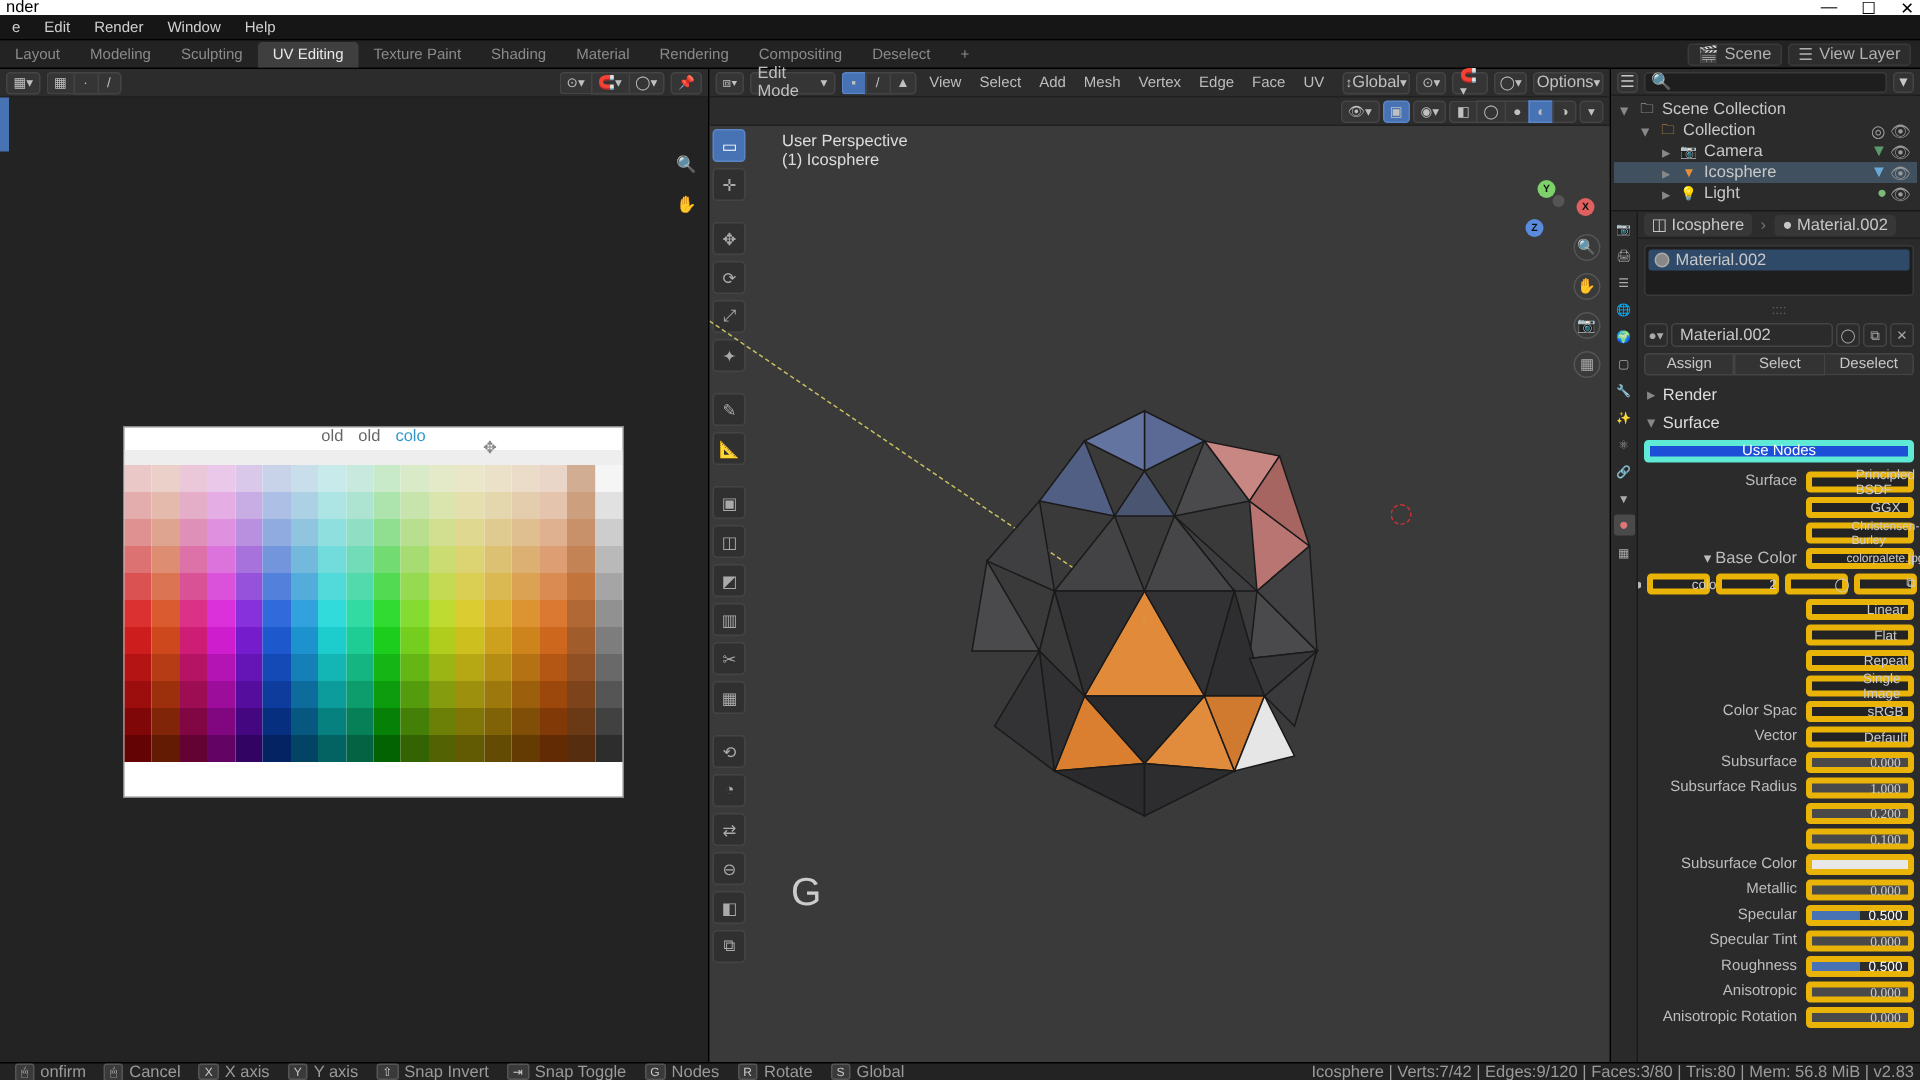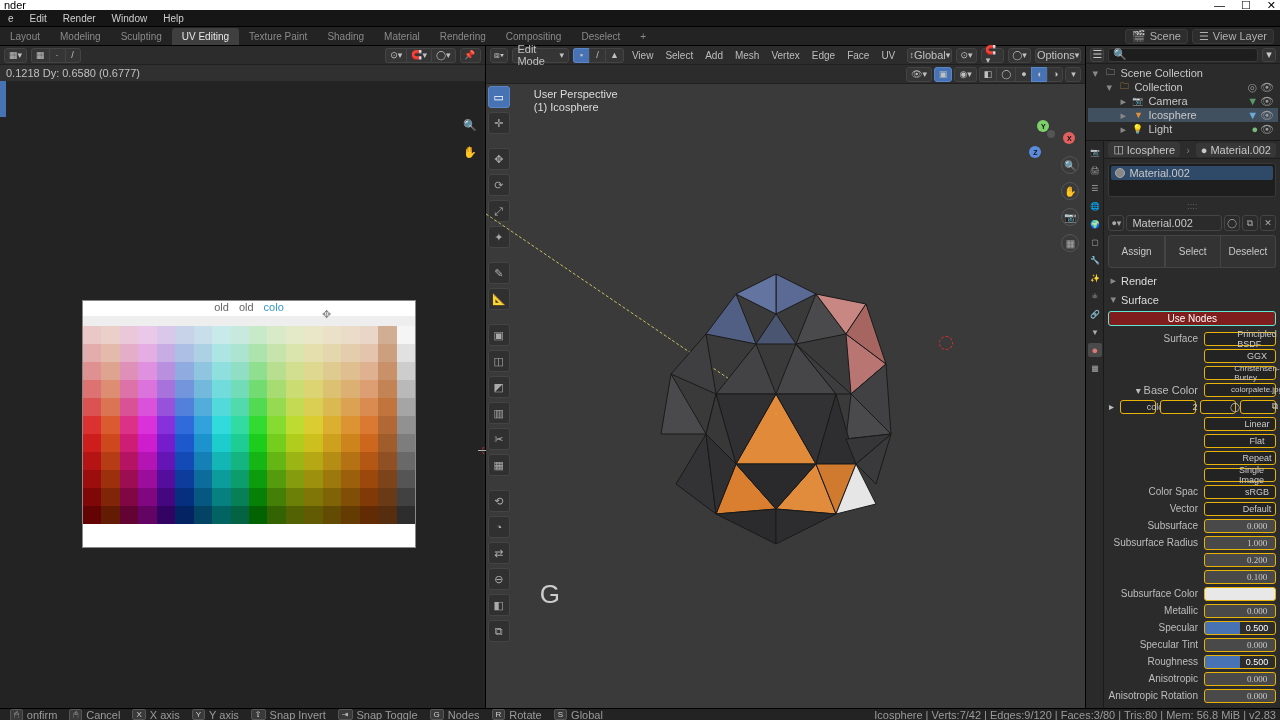--- a/index.html
+++ b/index.html
@@ -109,29 +109,29 @@
 .props-tabs .pt.active { background: #4a4a4a; }
 .props-body { flex: 1; display: flex; flex-direction: column; overflow-y: auto; }
 .crumb { height: 18px; background: #2c2c2c; display: flex; align-items: center; gap: 6px; padding: 0 4px; border-bottom: 1px solid #1e1e1e; font-size: 10px; }
 .crumb .chip { background: #373737; border-radius: 3px; padding: 1px 5px; display: flex; align-items: center; gap: 3px; }
 .slot-list { background: #1e1e1e; border: 1px solid #393939; margin: 4px; border-radius: 3px; height: 34px; padding: 2px; }
 .slot-list .slot { background: #2f4a68; border-radius: 2px; height: 14px; display: flex; align-items: center; gap: 4px; padding: 0 4px; font-size: 10px; }
 .mat-name { margin: 2px 4px 4px; display: flex; gap: 2px; }
 .mat-name .mn { flex: 1; background: #2b2b2b; border: 1px solid #444; height: 16px; border-radius: 3px; display: flex; align-items: center; padding: 0 5px; font-size: 10px; }
 .mat-name .mini { width: 16px; height: 16px; background: #2b2b2b; border: 1px solid #444; border-radius: 3px; display: flex; align-items: center; justify-content: center; color: #aaa; font-size: 9px; }
 .btnrow { display: flex; margin: 0 4px 3px; }
-.btnrow .b { flex: 1; background: #333; border: 1px solid #444; height: 33px; display: flex; align-items: center; justify-content: center; font-size: 10px; }
+.btnrow .b { flex: 1; background: #333; border: 1px solid #444; height: 15px; display: flex; align-items: center; justify-content: center; font-size: 10px; }
 .btnrow .b:first-child { border-radius: 3px 0 0 3px; }
 .btnrow .b:last-child { border-radius: 0 3px 3px 0; border-left: 0; }
 .panel-head { display: flex; align-items: center; gap: 5px; padding: 3px 6px; font-size: 10px; color: #ddd; }
 .panel-head .tw { color: #888; }
-.use-nodes { margin: 2px 4px 4px; background: #7f1d1d; border: 1px solid #5eead4; height: 15px; border-radius: 3px; display: flex; align-items: center; justify-content: center; font-size: 10px; color: #fff; }
+.use-nodes { margin: 2px 4px 4px; background: #1d4ed8; border: 4px solid #5eead4; height: 15px; border-radius: 3px; display: flex; align-items: center; justify-content: center; font-size: 10px; color: #fff; }
 .proprow { display: flex; align-items: center; height: 17px; padding: 0 4px; gap: 4px; }
 .proprow .lab { flex: 1; text-align: right; color: #bdbdbd; font-size: 10px; padding-right: 2px; overflow: hidden; white-space: nowrap; }
-.proprow .val { width: 72px; height: 14px; background: #232323; border: 1px solid #eab308; border-radius: 3px; display: flex; align-items: center; justify-content: center; font-size: 9px; color: #ccc; padding-left: 34px; }
+.proprow .val { width: 72px; height: 14px; background: #232323; border: 4px solid #eab308; border-radius: 3px; display: flex; align-items: center; justify-content: center; font-size: 9px; color: #ccc; padding-left: 34px; }
 .proprow .val.wide { width: 72px; }
 .proprow .val.num { background: #494949; font-family: Liberation Serif, serif; }
 .proprow .val.slider { background: linear-gradient(to right, #4772b3 50%, #2c2c2c 50%); color: #fff; }
 .proprow .val.swatch { background: #e8e8e8; }
 .sub { padding-left: 0; }
 
 
 .statusbar { position: fixed; left: 0; right: 0; bottom: 0; height: 12px; background: #232323; display: flex; align-items: center; color: #9a9a9a; font-size: 9px; padding: 0 4px; border-top: 1px solid #000; }
 .statusbar .seg { display: flex; align-items: center; gap: 4px; padding: 0 6px; }
 .statusbar .key { background: #3a3a3a; border: 1px solid #555; border-radius: 2px; padding: 0 3px; font-size: 8px; color: #ccc; min-width: 10px; text-align: center; }
@@ -191,23 +191,20 @@
         <div class="ico">·</div>
         <div class="ico">/</div>
       </div>
       <div class="spacer"></div>
       <div class="grp">
         <div class="ico">⊙▾</div>
         <div class="ico">🧲▾</div>
         <div class="ico">◯▾</div>
       </div>
       <div class="ico">📌</div>
-    </div>
-    <div class="status-strip">
-      <span>0.1218   Dy: 0.6580 (0.6777)</span>
     </div>
     <div class="uv-body">
 
       <div class="palette">
         <div class="palette-tabs">
           <span>old</span>
           <span>old</span>
           <span class="on">colo</span>
         </div>
         <div class="palette-head">

